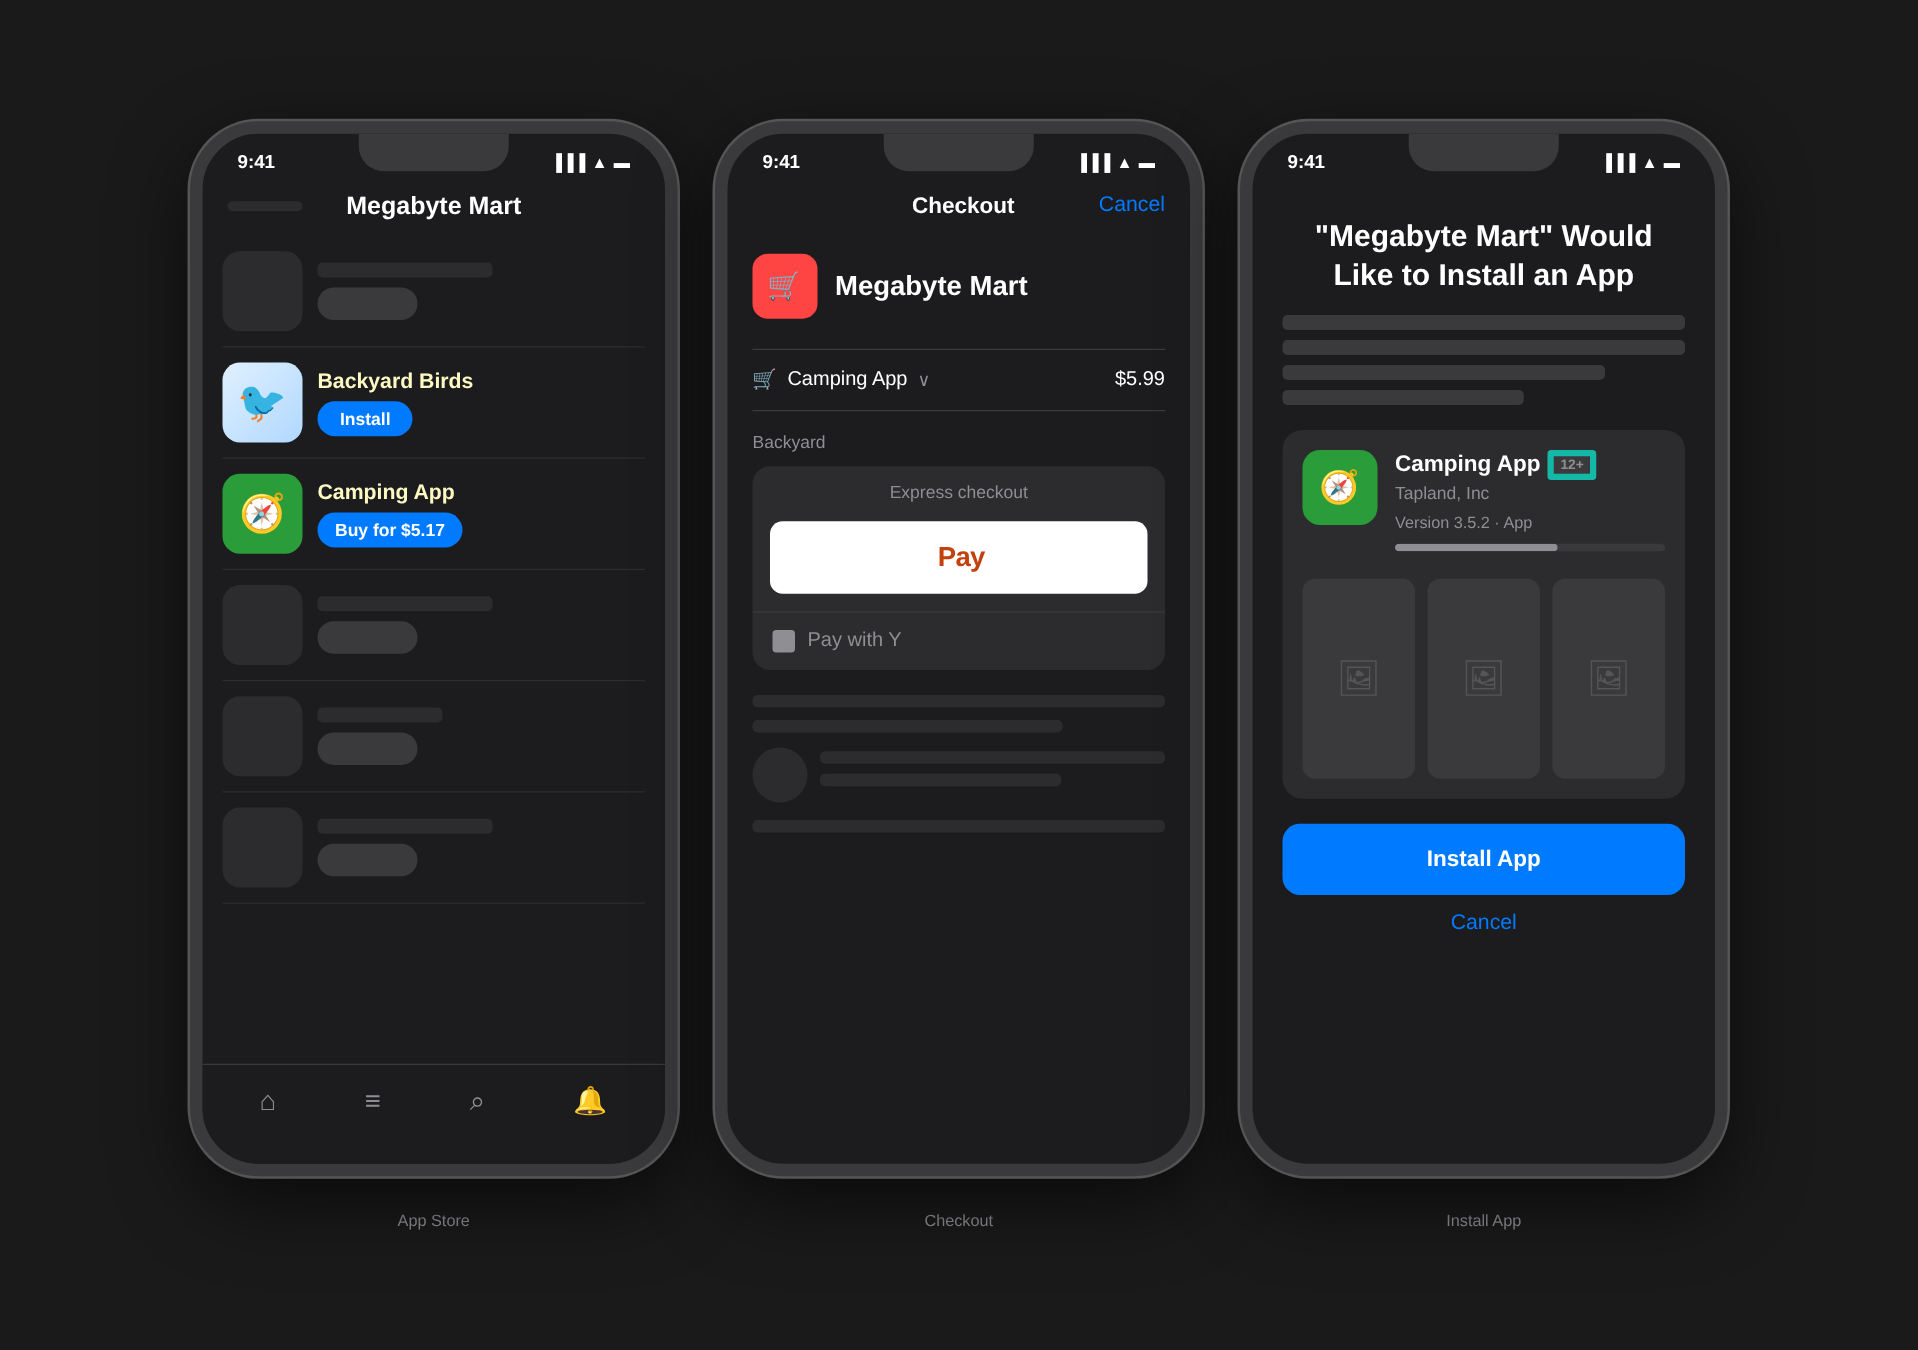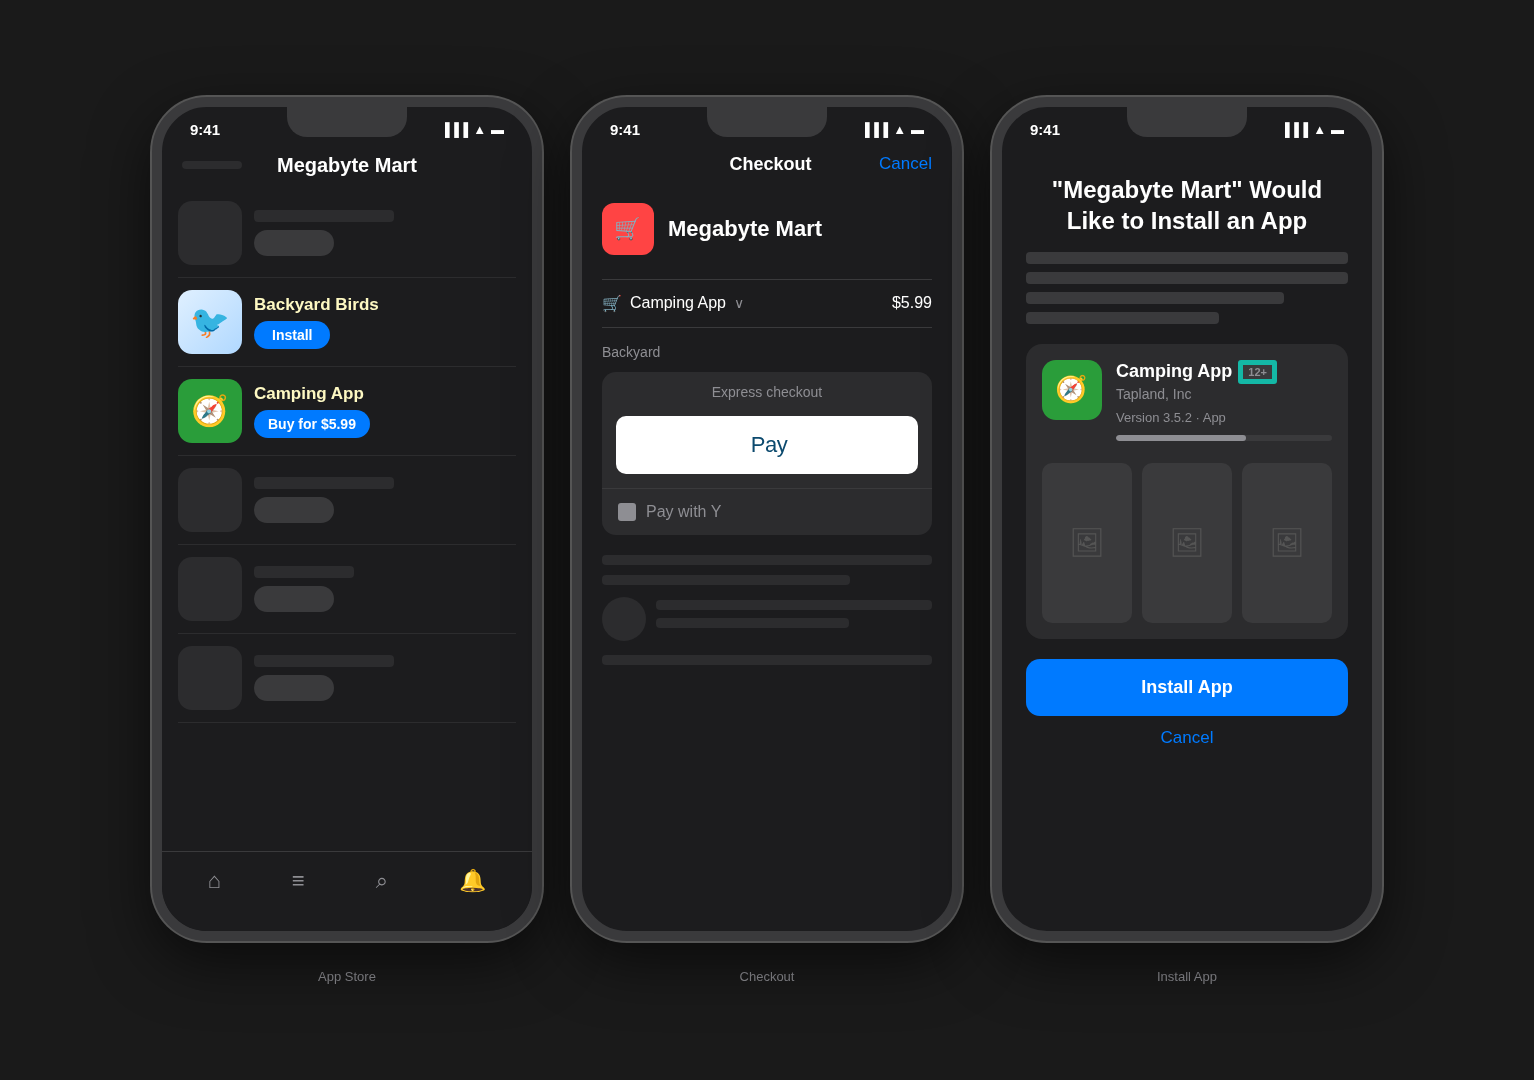--- a/index.html
+++ b/index.html
@@ -296,22 +296,22 @@
       padding: 16px;
       display: flex;
       align-items: center;
       justify-content: center;
       gap: 4px;
       cursor: pointer;
     }
 
     .apple-pay-text {
       font-size: 22px;
-      font-weight: 400;
-      color: #0c4a6e;
+      font-weight: 700;
+      color: #c2410c;
       letter-spacing: -0.5px;
     }
 
     .apple-logo {
       font-size: 22px;
       color: #000;
     }
 
     .pay-option {
       display: flex;
@@ -588,21 +588,21 @@
           <div class="app-info">
             <div class="app-name">Backyard Birds</div>
             <button class="install-btn">Install</button>
           </div>
         </div>
 
         <div class="app-row">
           <div class="app-icon camping-icon">🧭</div>
           <div class="app-info">
             <div class="app-name">Camping App</div>
-            <button class="buy-btn">Buy for $5.99</button>
+            <button class="buy-btn">Buy for $5.17</button>
           </div>
         </div>
 
         <div class="placeholder-row">
           <div class="ph-icon"></div>
           <div class="ph-lines">
             <div class="ph-line ph-line-medium"></div>
             <div class="ph-line ph-line-pill"></div>
           </div>
         </div>

